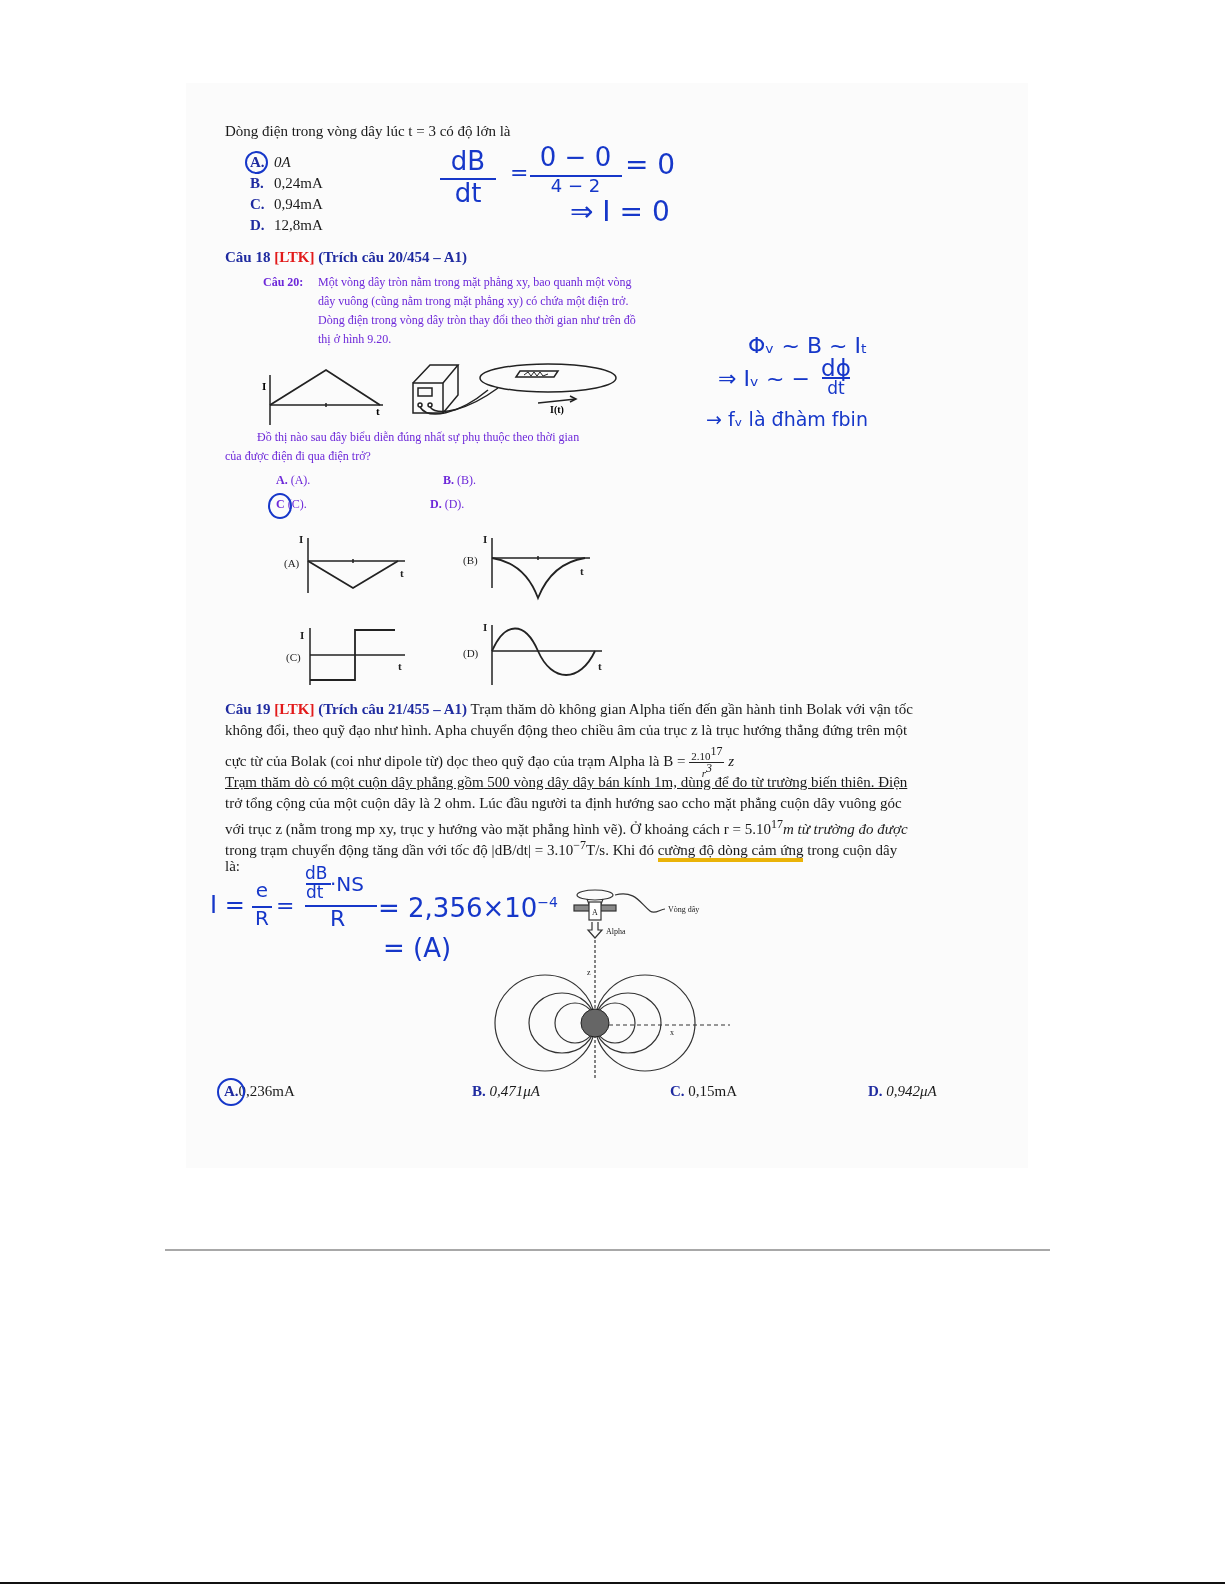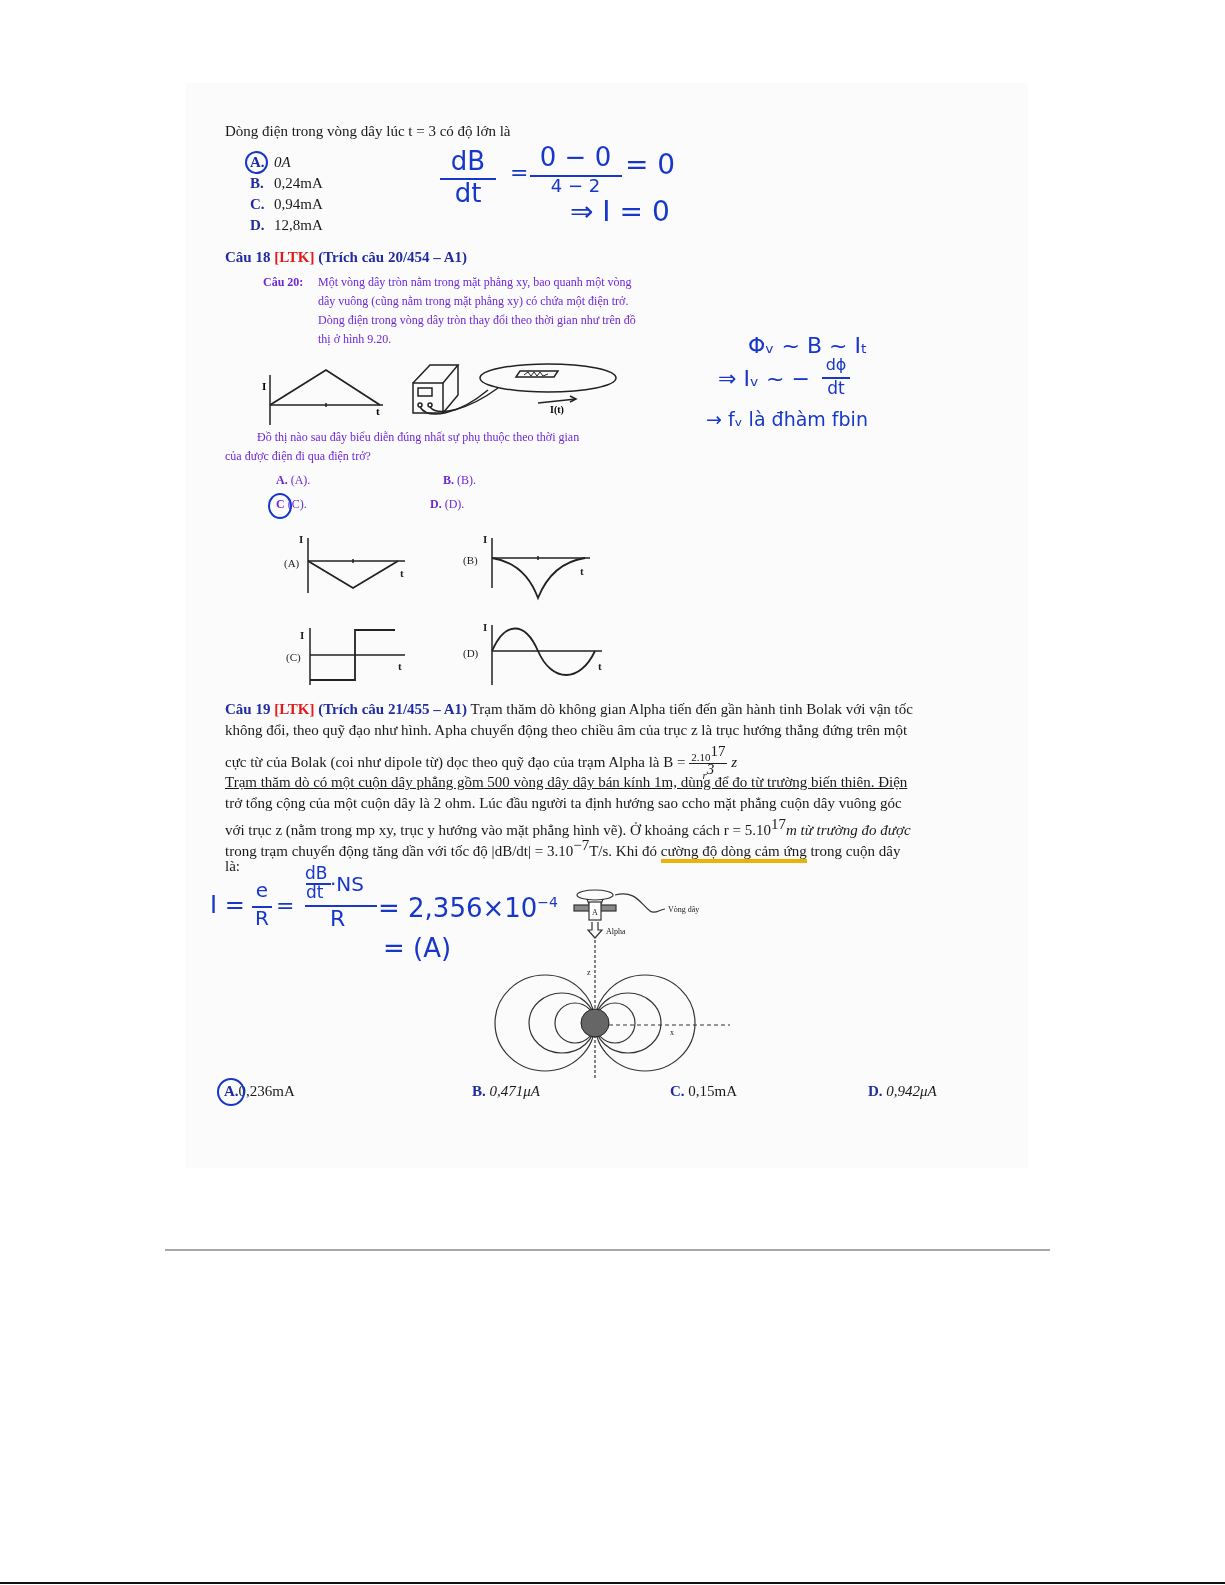--- a/index.html
+++ b/index.html
@@ -19,21 +19,21 @@
   .opt-letter { color: #1f2ba0; font-weight: bold; display: inline-block; width: 24px; }
   .bold { font-weight: bold; }
   .scan { color: #6d28d9; font-size: 12px; line-height: 19.5px; }
   .circle-mark {
     position: absolute; border: 2px solid #1637c9; border-radius: 50%;
   }
   .underline-mark { border-bottom: 4px solid #eab308; }
   .rule { position: absolute; left: 165px; top: 1249px; width: 885px; height: 2px; background: #a8a8a8; }
   .bottom-rule { position: absolute; left: 0; top: 1582px; width: 1225px; height: 2px; background: #111; }
   svg text { font-family: "Liberation Serif", serif; }
-  sup { font-size: 15px; }
+  sup { font-size: 12px; }
   .frac { display: inline-block; vertical-align: middle; text-align: center; font-size: 11px; line-height: 11px; }
   .frac .num { display: block; border-bottom: 1px solid #222; padding: 0 2px; }
   .frac .den { display: block; }
   .i { font-style: italic; }
 </style>
 </head>
 <body>
 
 <div class="page-img"></div>
 
@@ -154,21 +154,21 @@
     <text x="6" y="128">(C)</text>
     <text x="118" y="137" font-weight="bold">t</text>
     <text x="203" y="98" font-weight="bold">I</text>
     <text x="183" y="124">(D)</text>
     <text x="318" y="137" font-weight="bold">t</text>
   </g>
 </svg>
 
 <div class="abs hw" style="left:748px; top:333px; font-size:22px;">Φᵥ ~ B ~ Iₜ</div>
 <div class="abs hw" style="left:718px; top:366px; font-size:22px;">⇒ Iᵥ ~ −</div>
-<div class="abs hw" style="left:820px; top:355px; font-size:16px; width:32px; text-align:center;">dϕ</div>
+<div class="abs hw" style="left:820px; top:355px; font-size:23px; width:32px; text-align:center;">dϕ</div>
 <div class="abs" style="left:822px; top:377px; width:28px; height:2px; background:#1637c9;"></div>
 <div class="abs hw" style="left:820px; top:378px; font-size:17px; width:32px; text-align:center;">dt</div>
 <div class="abs hw" style="left:706px; top:408px; font-size:19px;">→ fᵥ là đhàm fbin</div>
 
 <div class="abs txt" style="left:225px; top:699px;">
   <span class="blue">Câu 19</span>
   <span class="red">[LTK]</span>
   <span class="blue">(Trích câu 21/455 – A1)</span><span> Trạm thăm dò không gian Alpha tiến đến gần hành tinh Bolak với vận tốc</span>
 </div>
 <div class="abs txt" style="left:225px; top:720px;">không đổi, theo quỹ đạo như hình. Apha chuyển động theo chiều âm của trục z là trục hướng thẳng đứng trên một</div>

